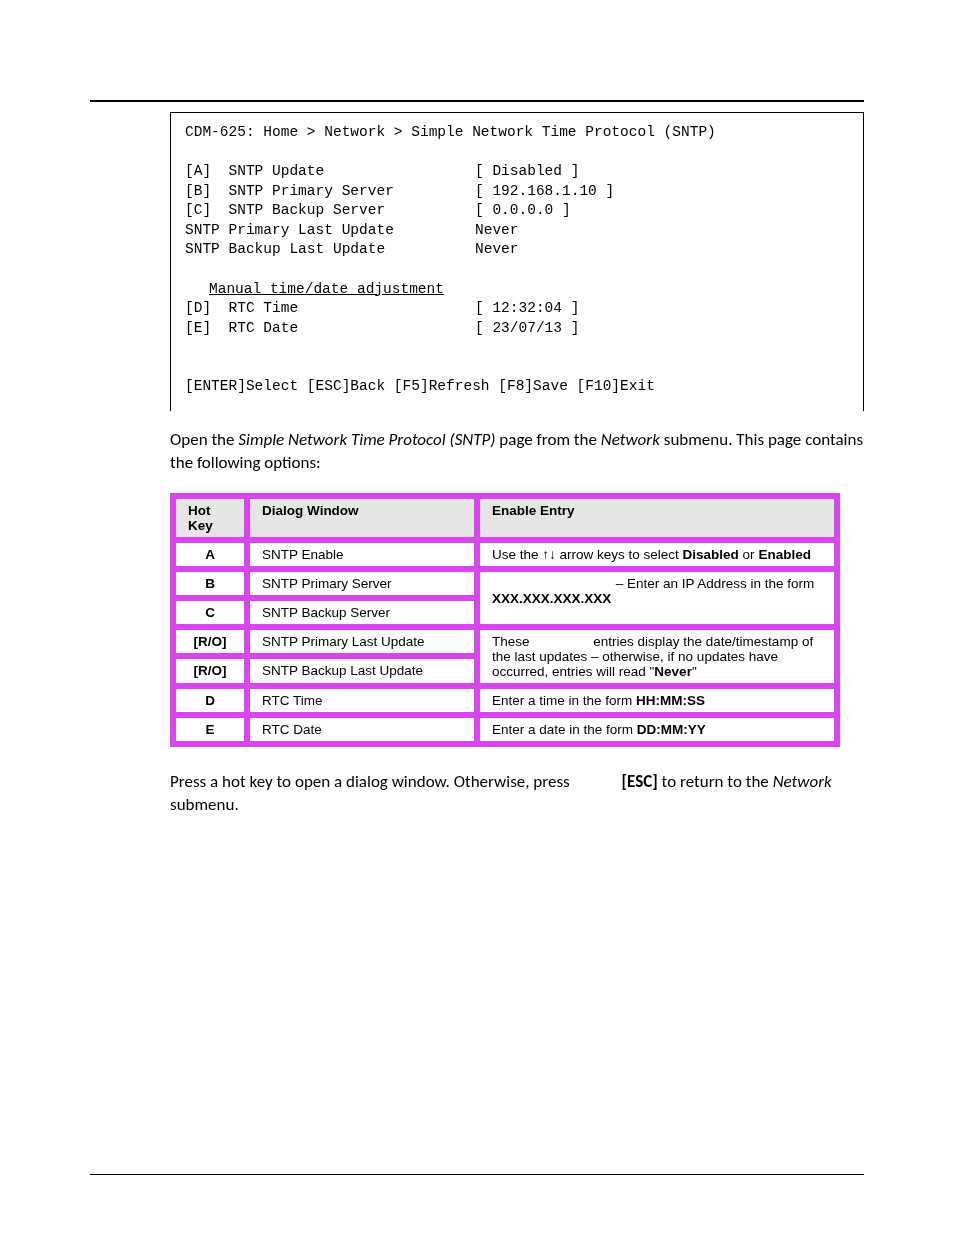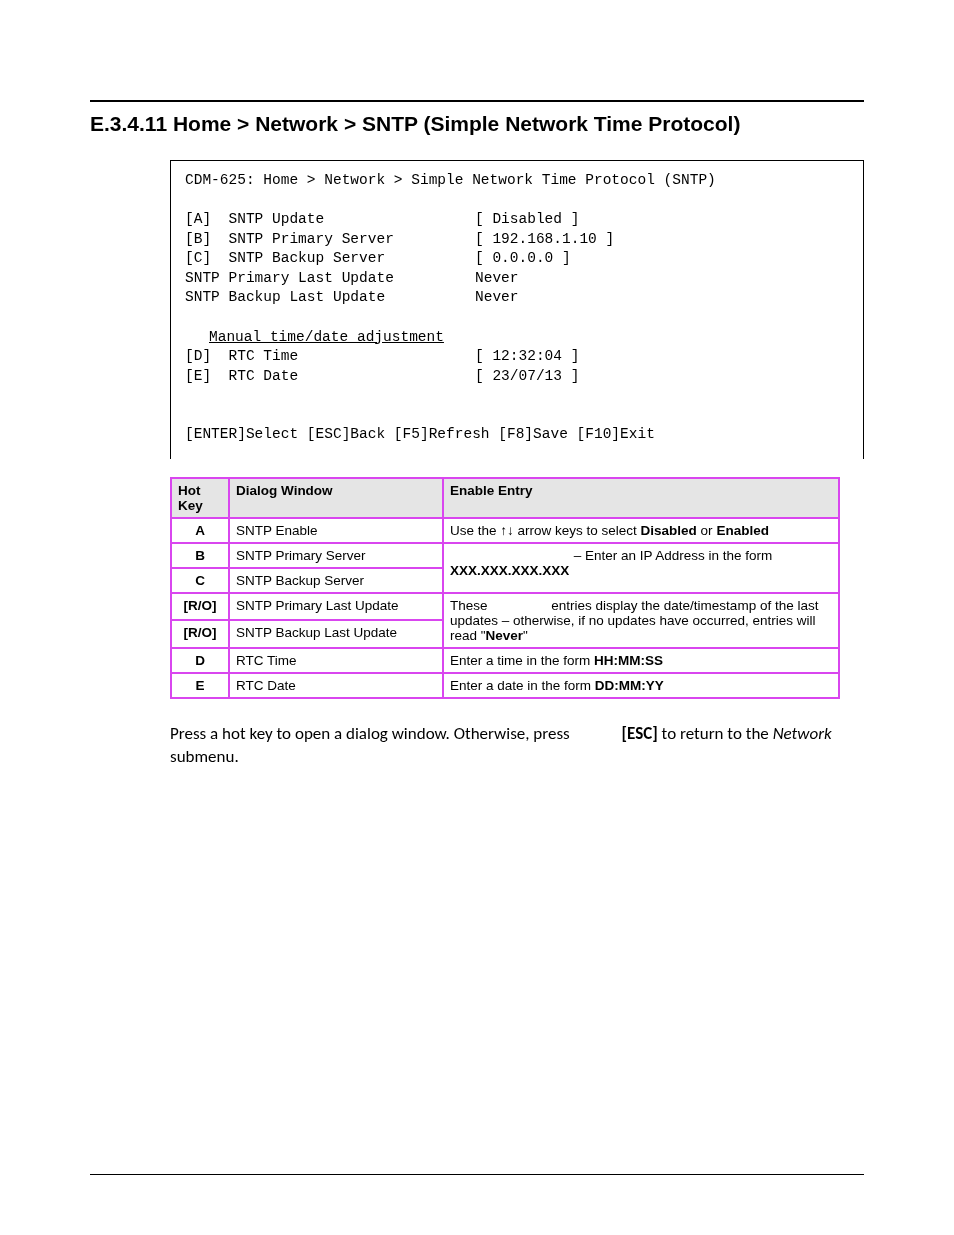--- a/index.html
+++ b/index.html
@@ -48,22 +48,22 @@
   .body-text .ital { font-style: italic; }
   .body-text .bold { font-weight: bold; margin-left: 48px; }
   table.options {
     border-collapse: collapse;
     margin: 0 0 24px 80px;
     width: 670px;
     font-family: Arial, Helvetica, sans-serif;
     font-size: 13.5px;
   }
   table.options th, table.options td {
-    border: 2px solid #d946ef;
-    padding: 4px 6px;
+    border: 6px solid #d946ef;
+    padding: 4px 12px;
     vertical-align: top;
     text-align: left;
   }
   table.options th {
     background: #e5e5e5;
     font-weight: bold;
   }
   table.options td.hot {
     text-align: center;
     font-weight: bold;
@@ -82,40 +82,39 @@
     bottom: 60px;
     border-top: 1.5px solid #000;
   }
 </style>
 </head>
 <body>
 
 <div class="page">
   <div class="top-rule"></div>
 
-  <h2 class="section-title">
-    <span>E.3.4.11</span>
-    <span>Home &gt; Network &gt; SNTP (Simple Network Time Protocol)</span>
-  </h2>
 
   <div class="terminal"><span>CDM-625: Home &gt; Network &gt; Simple Network Time Protocol (SNTP)</span>
 
 <span><span style="display:inline-block;width:290px">[A]  SNTP Update</span><span>[ Disabled ]</span></span>
 <span><span style="display:inline-block;width:290px">[B]  SNTP Primary Server</span><span>[ 192.168.1.10 ]</span></span>
 <span><span style="display:inline-block;width:290px">[C]  SNTP Backup Server</span><span>[ 0.0.0.0 ]</span></span>
 <span><span style="display:inline-block;width:290px">SNTP Primary Last Update</span><span>Never</span></span>
 <span><span style="display:inline-block;width:290px">SNTP Backup Last Update</span><span>Never</span></span>
 
 <span class="underline">Manual time/date adjustment</span>
 <span><span style="display:inline-block;width:290px">[D]  RTC Time</span><span>[ 12:32:04 ]</span></span>
 <span><span style="display:inline-block;width:290px">[E]  RTC Date</span><span>[ 23/07/13 ]</span></span>
 
 
 <span>[ENTER]Select [ESC]Back [F5]Refresh [F8]Save [F10]Exit</span></div>
 
+  <p class="body-text">
+    <span>Open the </span><span class="ital">Simple Network Time Protocol (SNTP)</span><span> page from the </span><span class="ital">Network</span><span> submenu. This page contains the following options:</span>
+  </p>
 
   <table class="options">
     <tbody>
         <tr>
       <th>Hot Key</th>
       <th style="width:200px">Dialog Window</th>
       <th>Enable Entry</th>
     </tr>
     <tr>
       <td class="hot">A</td>

